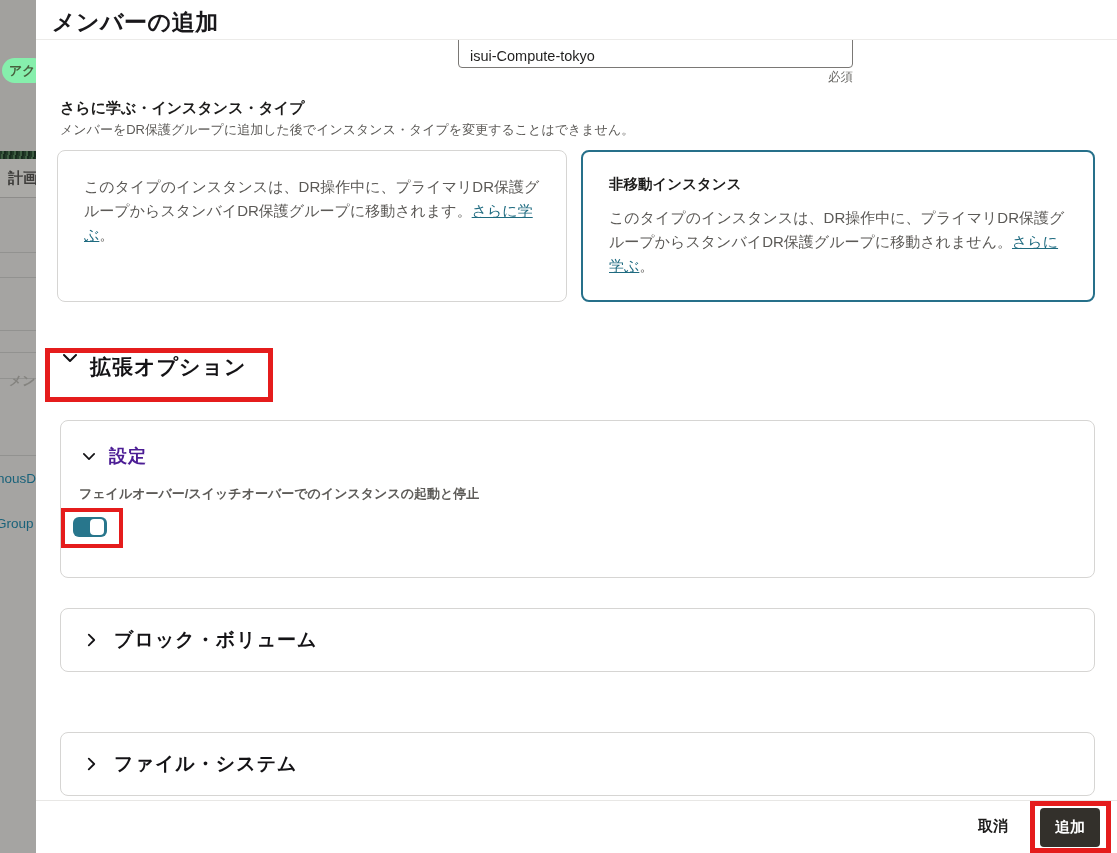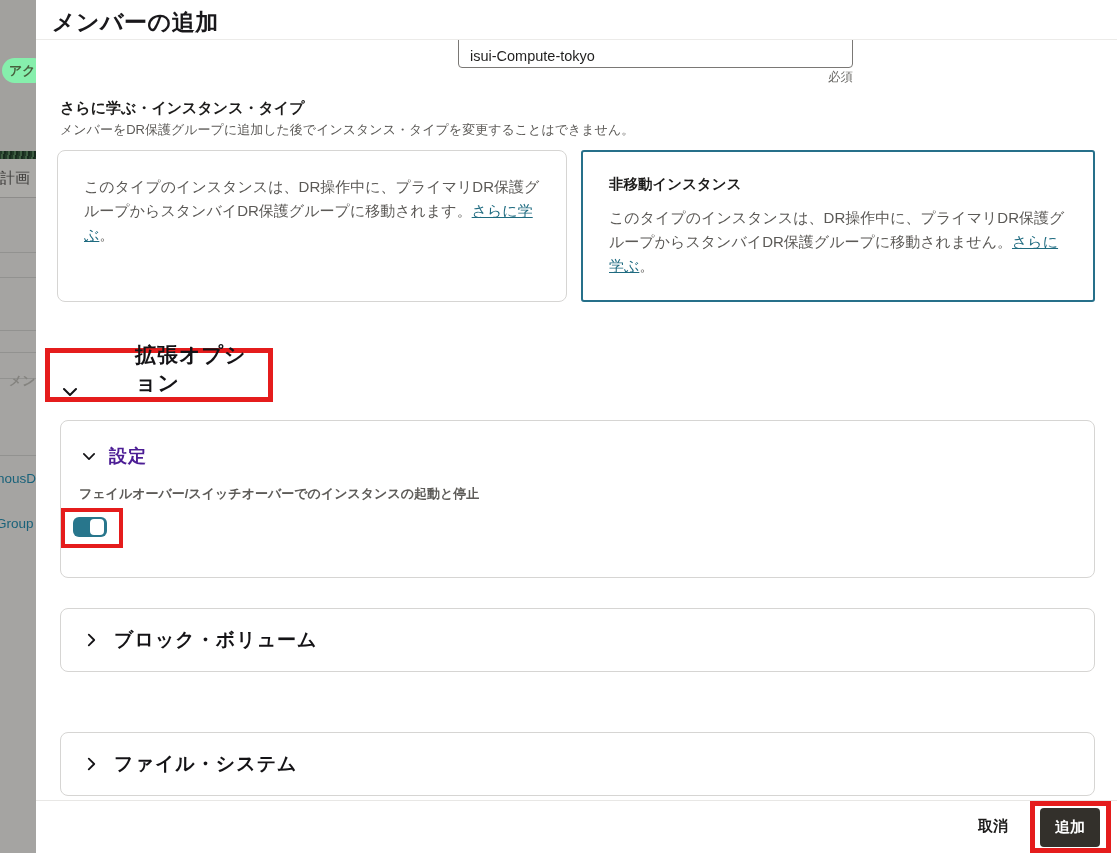--- a/index.html
+++ b/index.html
@@ -11,21 +11,21 @@
   .bg-strip { position: absolute; left: 0; top: 0; width: 36px; height: 853px;
     background: #a5a4a2; overflow: hidden; z-index: 0; }
   .bg-top { position: absolute; left:0; top:0; width:36px; height:151px; background:#a2a19e; }
   .bg-badge { position: absolute; left: 2px; top: 58px; width: 44px; height: 25px;
     border-radius: 13px; background: #86efac; color: #47603d; font-size: 13px; font-weight: bold;
     line-height: 25px; padding-left: 7px; overflow: hidden; white-space: nowrap; }
   .bg-texture { position: absolute; left: 0; top: 151px; width: 36px; height: 8px;
     background: repeating-linear-gradient(100deg, #223a28 0 2px, #3d5c41 2px 4px, #182b1e 4px 6px); }
   .bg-planrow { position: absolute; left: 0; top: 159px; width: 36px; height: 39px;
     background: #aaa9a6; border-bottom: 1px solid #8d8c8a; color: #3e3d3b;
-    font-size: 15px; font-weight: normal; line-height: 38px; 
+    font-size: 15px; font-weight: bold; line-height: 38px; padding-left: 8px;
     overflow: hidden; white-space: nowrap; }
   .bg-div { position: absolute; left: 0; width: 36px; height: 1px; background: #929290; }
   .bg-memtext { position: absolute; left: 9px; top: 350px; color: #84837f;
     font-size: 13px; font-weight: bold; white-space: nowrap; margin-top: 22px; }
   .bg-link { position: absolute; color: #19627a; font-size: 13.5px; white-space: nowrap; }
 
   
   .modal { position: absolute; left: 36px; top: 0; width: 1081px; height: 853px;
     background: #ffffff; z-index: 1; }
   .modal-header { position: absolute; left: 0; top: 0; width: 1081px; height: 40px;
@@ -42,27 +42,27 @@
   .tfield2 { left: 422px; width: 395px; }
   .required { position: absolute; left: 422px; top: 69px; width: 395px; text-align: right;
     font-size: 12.5px; color: #6b6a67; }
 
   .sec-heading { position: absolute; left: 24px; top: 99px; font-size: 15px; font-weight: bold; color: #1c1b1a; }
   .sec-desc { position: absolute; left: 24px; top: 121px; font-size: 13px; color: #5c5a57; }
 
   .card { position: absolute; top: 150px; height: 152px; border-radius: 8px;
     background: #fff; border: 1px solid #d6d5d3; padding: 24px 22px 0 26px; }
   .card1 { left: 21px; width: 510px; }
-  .card2 { left: 545px; width: 514px; border: 2px solid #26708a; border-radius: 3px; padding-top: 23px; }
+  .card2 { left: 545px; width: 514px; border: 2px solid #26708a; border-radius: 8px; padding-top: 23px; }
   .card-title { font-size: 14.5px; font-weight: bold; color: #1c1b1a; margin-bottom: 12px; }
   .card-body { font-size: 15px; color: #5b5956; line-height: 1.6; }
   .learn-link { color: #1f6b80; text-decoration: underline; cursor: pointer; }
 
   .adv-row { position: absolute; left: 9px; top: 348px; width: 228px; height: 54px;
-    border: 5px solid #e51c1c; display: flex; align-items: flex-end; z-index: 10; background: transparent; gap: 45px; }
+    border: 5px solid #e51c1c; display: flex; align-items: flex-start; z-index: 10; background: transparent; }
   .adv-chev { margin-left: 13px; margin-right: 13px; display: inline-flex; }
   .adv-label { font-size: 21px; font-weight: bold; color: #141316; letter-spacing: 1px; }
 
   .panel { position: absolute; left: 24px; width: 1035px; background: #fff;
     border: 1px solid #d6d5d3; border-radius: 8px; }
   .panel-settings { top: 420px; height: 158px; }
   .panel-collapsed { height: 64px; display: flex; align-items: center; }
   .panel-bv { top: 608px; }
   .panel-fs { top: 732px; }
   .panel-head { position: absolute; left: 22px; top: 23px; display: flex; align-items: center; }

